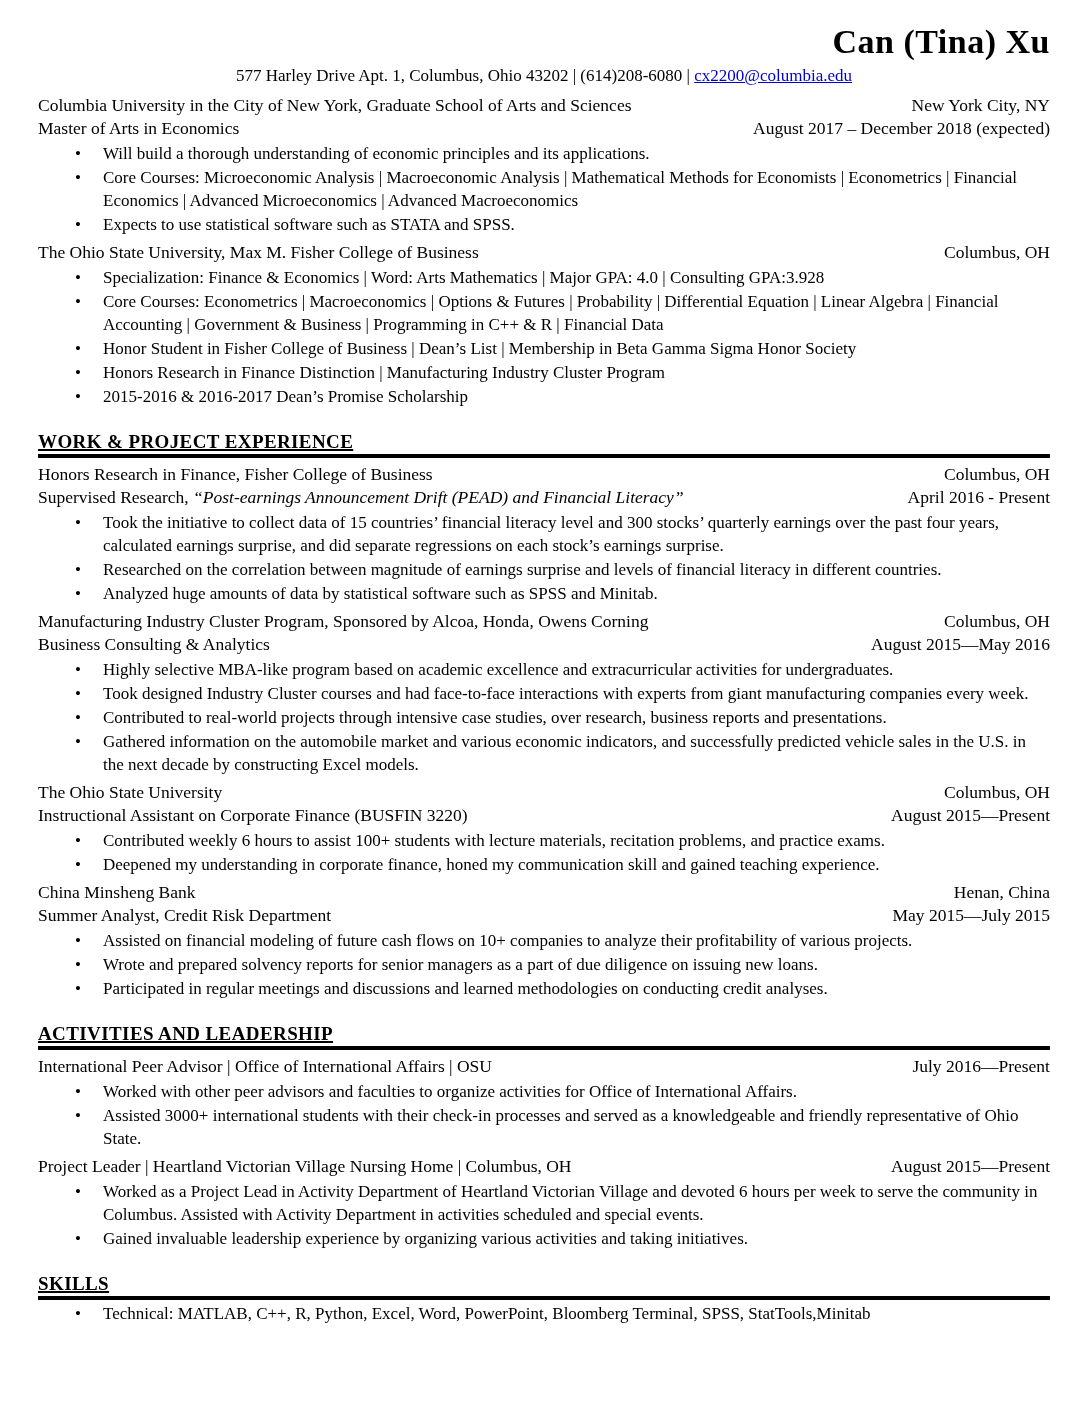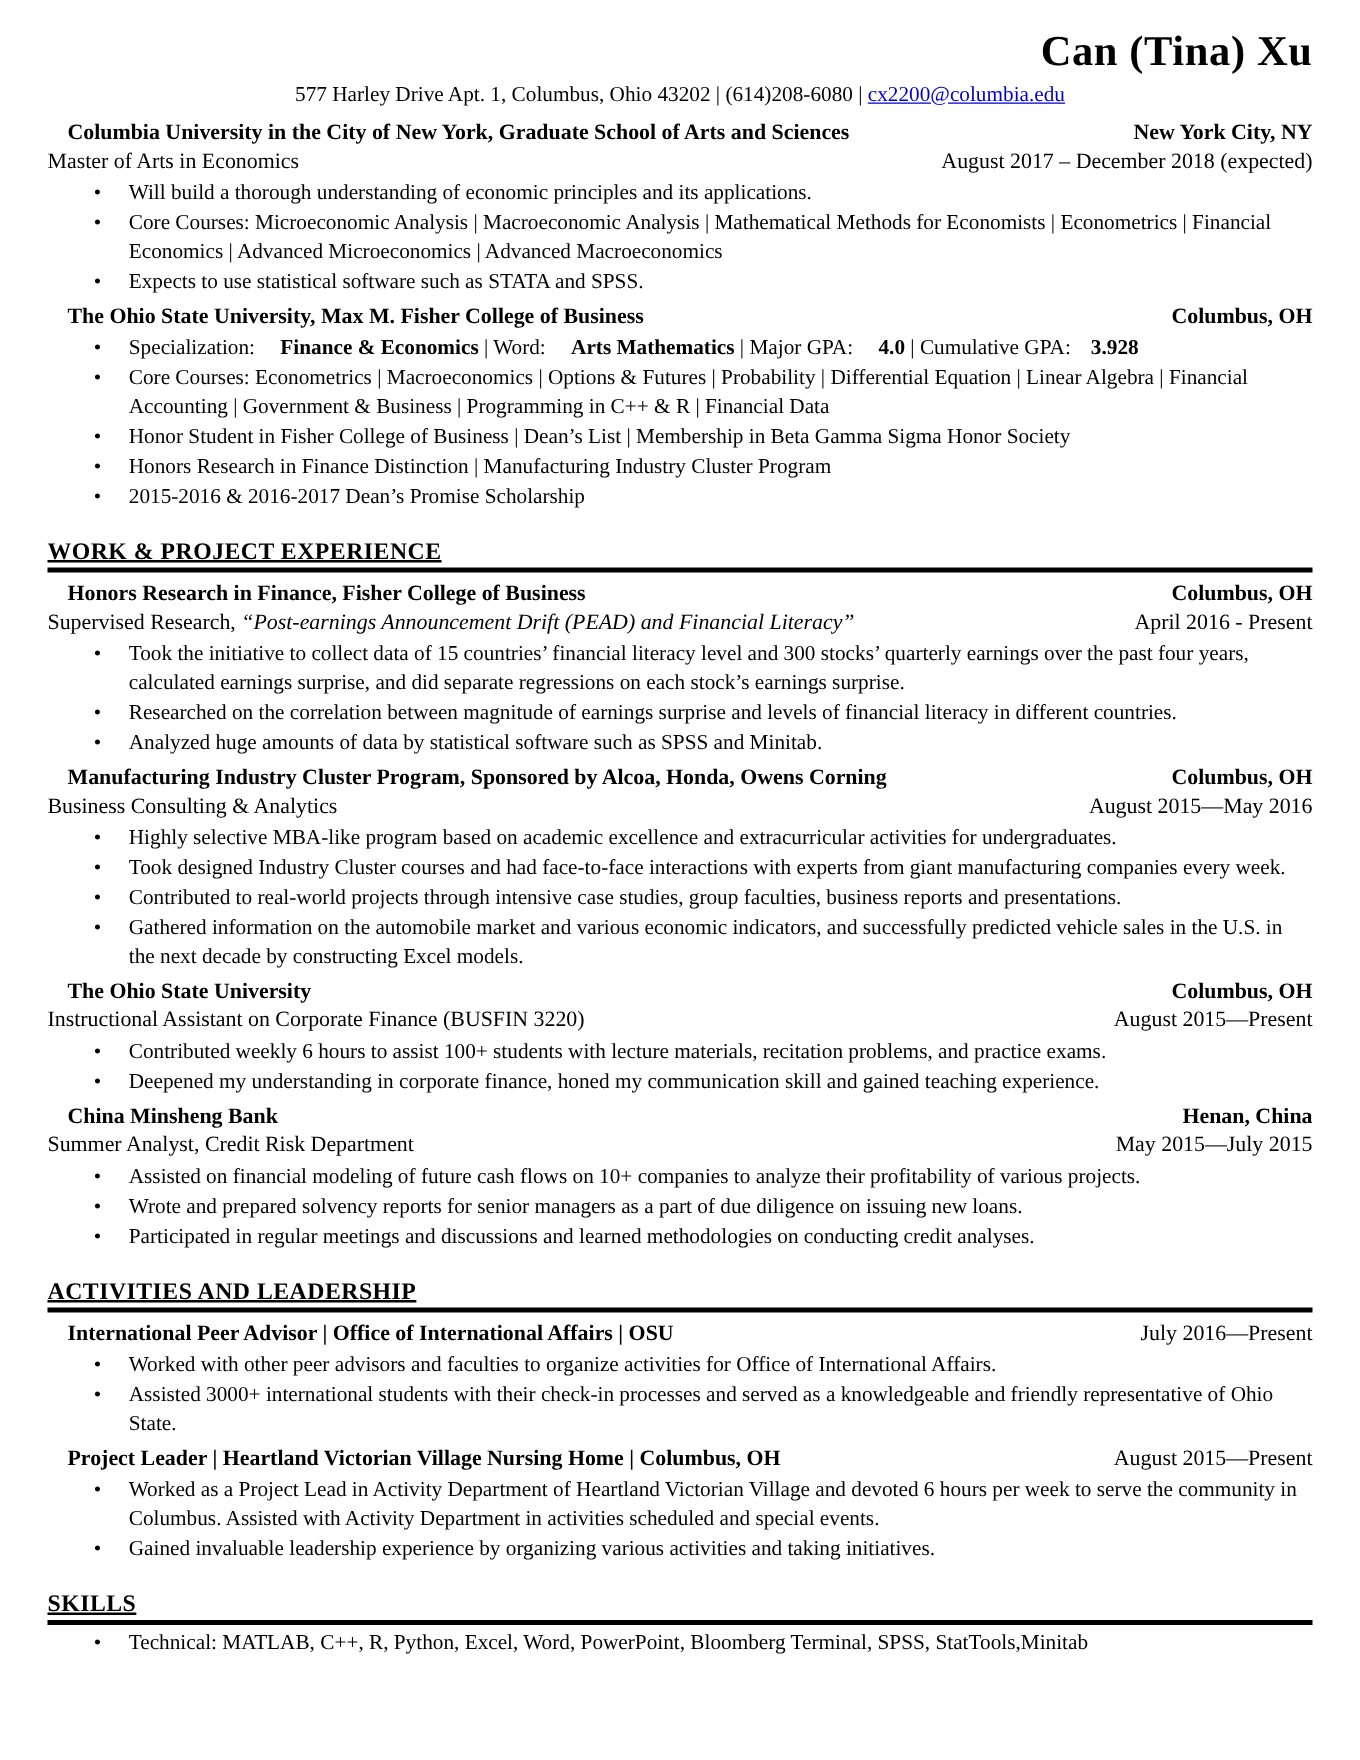--- a/index.html
+++ b/index.html
@@ -16,21 +16,21 @@
   .contact { margin:1px 0 0; text-align:center; font-size:17px; line-height:22px; }
   .contact a { color:var(--link); text-decoration:underline; }
   .sec { margin-top:23px; }
   #sections .sec:first-child { margin-top:7px; }
   .sec-head { border-bottom:4px solid var(--rule); padding-bottom:1px; }
   .sec-title { font-size:19px; font-weight:bold; text-decoration:underline; text-decoration-thickness:2px; letter-spacing:.4px; }
   .entry { margin-top:5px; }
   .row { display:flex; justify-content:space-between; align-items:baseline; font-size:17.5px; line-height:23px; }
   .row .left { }
   .row .right { white-space:nowrap; padding-left:10px;text-align:right; }
-  .b { font-weight:bold;margin-left:16px; }
+  .b { font-weight:normal; }
   .i { font-style:italic; }
   ul.bullets { list-style:none; margin:2px 0 3px 0; padding:0 0 0 37px; }
   ul.bullets li { display:grid; grid-template-columns:28px 1fr; font-size:17px; line-height:23px; margin:0 0 1px 0; }
   .dot { font-size:17px; line-height:23px; }
   .btext { }
 </style>
 </head>
 <body>
 
 <div class="page">
@@ -65,21 +65,21 @@
           </ul>
         </div>
         <div class="entry">
           <div class="row">
             <span class="left b">The Ohio State University, Max M. Fisher College of Business</span>
             <span class="right b">Columbus, OH</span>
           </div>
           <ul class="bullets">
             <li>
               <span class="dot">•</span>
-              <span class="btext"><span>Specialization: </span><span class="b">Finance &amp; Economics</span><span> | Word: </span><span class="b">Arts Mathematics</span><span> | Major GPA: </span><span class="b">4.0</span><span> | Cumulative GPA:</span><span class="b">3.928</span></span>
+              <span class="btext"><span>Specialization: </span><span class="b">Finance &amp; Economics</span><span> | Word: </span><span class="b">Arts Mathematics</span><span> | Major GPA: </span><span class="b">4.0</span><span> | Consulting GPA:</span><span class="b">3.928</span></span>
             </li>
             <li>
               <span class="dot">•</span>
               <span class="btext"><span>Core Courses: Econometrics | Macroeconomics | Options &amp; Futures | Probability | Differential Equation | Linear Algebra | Financial Accounting | Government &amp; Business | Programming in C++ &amp; R | Financial Data</span></span>
             </li>
             <li>
               <span class="dot">•</span>
               <span class="btext"><span>Honor Student in Fisher College of Business | Dean’s List | Membership in Beta Gamma Sigma Honor Society</span></span>
             </li>
             <li>
@@ -132,21 +132,21 @@
             <li>
               <span class="dot">•</span>
               <span class="btext"><span>Highly selective MBA-like program based on academic excellence and extracurricular activities for undergraduates.</span></span>
             </li>
             <li>
               <span class="dot">•</span>
               <span class="btext"><span>Took designed Industry Cluster courses and had face-to-face interactions with experts from giant manufacturing companies every week.</span></span>
             </li>
             <li>
               <span class="dot">•</span>
-              <span class="btext"><span>Contributed to real-world projects through intensive case studies, group faculties, business reports and presentations.</span></span>
+              <span class="btext"><span>Contributed to real-world projects through intensive case studies, over research, business reports and presentations.</span></span>
             </li>
             <li>
               <span class="dot">•</span>
               <span class="btext"><span>Gathered information on the automobile market and various economic indicators, and successfully predicted vehicle sales in the U.S. in the next decade by constructing Excel models.</span></span>
             </li>
           </ul>
         </div>
         <div class="entry">
           <div class="row">
             <span class="left b">The Ohio State University</span>

